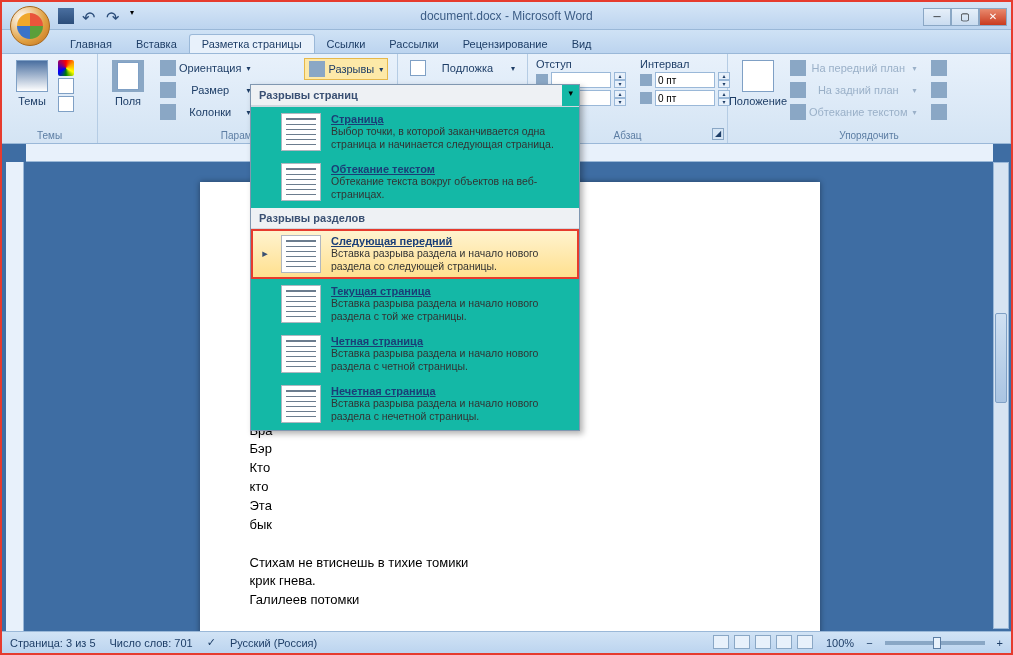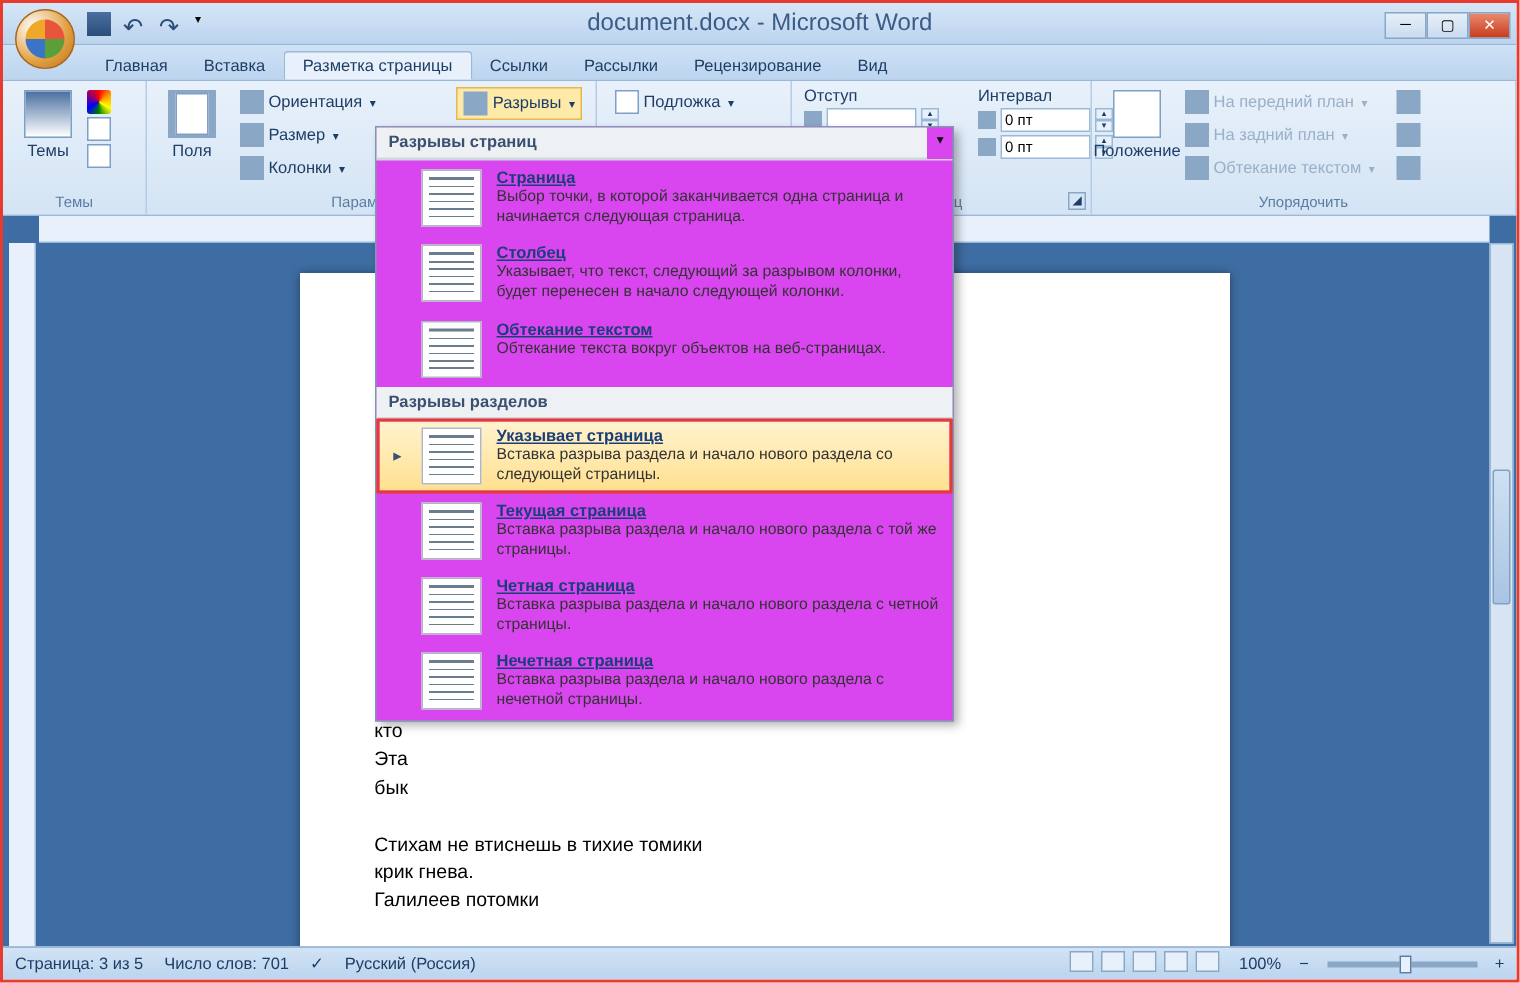--- a/index.html
+++ b/index.html
@@ -4,46 +4,46 @@
 <style>
 * { box-sizing: border-box; margin: 0; padding: 0; font-family: "Segoe UI", Tahoma, sans-serif; }
 body { width: 1013px; height: 655px; overflow: hidden; background: #fff; border: 2px solid #e63b2e; position: relative; }
 
 
 .titlebar { height: 28px; background: linear-gradient(#d6e6f7, #bcd4ef); display: flex; align-items: center; position: relative; border-bottom: 1px solid #9ab8d8; }
 .office-btn { width: 40px; height: 40px; background: radial-gradient(circle at 30% 30%, #fff, #e0a041 60%, #c06c1b); border-radius: 50%; position: absolute; left: 8px; top: 4px; z-index: 20; border: 1px solid #a86618; display:flex; align-items:center; justify-content:center; }
 .office-btn::after{content:""; width:26px; height:26px; border-radius:50%; background:conic-gradient(#e9553b 0 90deg,#5a9f3a 90deg 180deg,#3b73c9 180deg 270deg,#f0a82b 270deg 360deg); }
 .qat { margin-left: 56px; display: flex; gap: 8px; align-items:center;}
 .qat span { width: 16px; height: 16px; display:inline-block; }
-.title { position:absolute; left:50%; transform:translateX(-50%); font-size:16px; color:#3b5c85;}
+.title { position:absolute; left:50%; transform:translateX(-50%); font-size:12px; color:#3b5c85;}
 .winbtns { margin-left:auto; display:flex; }
 .winbtns div { width:28px; height:18px; border:1px solid #8aa7c5; margin-top:2px; display:flex; align-items:center; justify-content:center; font-size:10px; background:linear-gradient(#e6eff9,#cadcf0);}
 .winbtns .close{ background:linear-gradient(#e98a6e,#c93b1f); color:#fff; margin-right:4px;}
 
 
 .tabs { height:24px; background:linear-gradient(#cfe2f5,#bcd4ef); display:flex; align-items:flex-end; padding-left:56px; gap:0; border-bottom:1px solid #9ab8d8;}
 .tab { padding:3px 12px; font-size:11px; color:#1e3e67; cursor:pointer;}
 .tab.active { background:#e8f1fb; border:1px solid #9ab8d8; border-bottom:none; border-radius:3px 3px 0 0;}
 
 
 .ribbon { height:90px; background:linear-gradient(#e8f1fb,#d4e4f4); display:flex; border-bottom:1px solid #9ab8d8; font-size:11px; color:#1e3e67; position:relative;}
 .group { border-right:1px solid #b5cce4; padding:4px 8px 2px 8px; display:flex; flex-direction:column; position:relative;}
 .group-label { position:absolute; bottom:2px; left:0; right:0; text-align:center; font-size:10px; color:#5c7da3;}
-.rbtn { display:flex; align-items:center; gap:3px; padding:2px 4px; cursor:pointer; white-space:nowrap;}
+.rbtn { display:flex; align-items:center; gap:3px; padding:2px 4px; cursor:pointer; white-space:nowrap;justify-content:space-between;}
 .rbtn.big { flex-direction:column; width:44px; justify-content:flex-start; text-align:center; height:66px;}
 .ricon { width:16px; height:16px; display:inline-block; background:#8aa7c5;}
 .ricon.lg{width:32px;height:32px;}
 .dropdown-arrow::after{content:"▾"; font-size:8px; margin-left:2px;}
 .spinbox{ display:flex; align-items:center; gap:3px; margin:2px 0;}
 .spinbox input{ width:60px; height:16px; font-size:10px; border:1px solid #9ab8d8; padding:0 2px;}
 .spin-arrows{ width:12px; display:flex; flex-direction:column;}
 .spin-arrows span{height:8px; font-size:6px; border:1px solid #9ab8d8; text-align:center; line-height:6px; background:#e8f1fb;}
 
 
-.breaks-menu { position:absolute; left:248px; top:82px; width:386px; background:#d946ef; border:1px solid #8097b0; box-shadow:3px 3px 6px rgba(0,0,0,0.3); z-index:50; font-size:11px;}
+.breaks-menu { position:absolute; left:248px; top:82px; width:330px; background:#14b8a6; border:1px solid #8097b0; box-shadow:3px 3px 6px rgba(0,0,0,0.3); z-index:50; font-size:11px;}
 .menu-section-hdr { background:#eef1f4; padding:4px 8px; font-weight:bold; color:#3a5073; border-bottom:1px solid #d0d7de;}
 .menu-item { display:flex; padding:6px 8px; gap:10px; cursor:pointer;}
 .menu-item .mi-icon{ width:40px; height:38px; background:#fff; border:1px solid #b0b7c0; flex-shrink:0; position:relative;}
 .menu-item .mi-text{ flex:1;}
 .menu-item .mi-title{ color:#1a3e77; font-weight:bold; text-decoration:underline;}
 .menu-item .mi-desc{ color:#333; font-size:10.5px; line-height:1.25;}
 .menu-item.highlighted{ background:linear-gradient(#fff3cf,#ffe08f); border:2px solid #e63b2e; padding:4px 6px;}
 .menu-arrow-col{width:12px; display:flex; align-items:center; justify-content:center; color:#3a5073;}
 .menu-topbar{display:flex; border-bottom:1px solid #d0d7de;}
 .menu-topbar .dd{margin-left:auto; padding:3px 6px; font-size:9px;}
@@ -155,21 +155,21 @@
   </div>
 
   <div class="group" style="width:130px;">
     <div class="rbtn dropdown-arrow">
         <span class="ricon" style="background:#fff;border:1px solid #7fa0c5;"></span>
         <span>Подложка</span>
       </div>
   </div>
 
   <div class="group" style="width:200px;">
-    <div style="display:flex; gap:26px;">
+    <div style="display:flex; gap:14px;">
       <div>
         <div style="margin-bottom:2px;">Отступ</div>
         <div class="spinbox">
             <span class="ricon" style="width:12px;height:12px;"></span>
             <input value="" style="">
             <div class="spin-arrows">
               <span>▴</span>
               <span>▾</span>
             </div>
           </div>
@@ -284,40 +284,32 @@
         <div class="mi-icon"></div>
         <div class="mi-text">
           <div class="mi-title">Страница</div>
           <div class="mi-desc">Выбор точки, в которой заканчивается одна страница и начинается следующая страница.</div>
         </div>
       </div>
       <div class="menu-item">
         <div class="menu-arrow-col"></div>
         <div class="mi-icon"></div>
         <div class="mi-text">
-          <div class="mi-title">Столбец</div>
-          <div class="mi-desc">Указывает, что текст, следующий за разрывом колонки, будет перенесен в начало следующей колонки.</div>
-        </div>
-      </div>
-      <div class="menu-item">
-        <div class="menu-arrow-col"></div>
-        <div class="mi-icon"></div>
-        <div class="mi-text">
           <div class="mi-title">Обтекание текстом</div>
           <div class="mi-desc">Обтекание текста вокруг объектов на веб-страницах.</div>
         </div>
       </div>
     </div>
   <div class="menu-section-hdr">Разрывы разделов</div>
   <div id="section-breaks">
       <div class="menu-item highlighted">
         <div class="menu-arrow-col">▸</div>
         <div class="mi-icon"></div>
         <div class="mi-text">
-          <div class="mi-title">Указывает страница</div>
+          <div class="mi-title">Следующая передний</div>
           <div class="mi-desc">Вставка разрыва раздела и начало нового раздела со следующей страницы.</div>
         </div>
       </div>
       <div class="menu-item">
         <div class="menu-arrow-col"></div>
         <div class="mi-icon"></div>
         <div class="mi-text">
           <div class="mi-title">Текущая страница</div>
           <div class="mi-desc">Вставка разрыва раздела и начало нового раздела с той же страницы.</div>
         </div>

